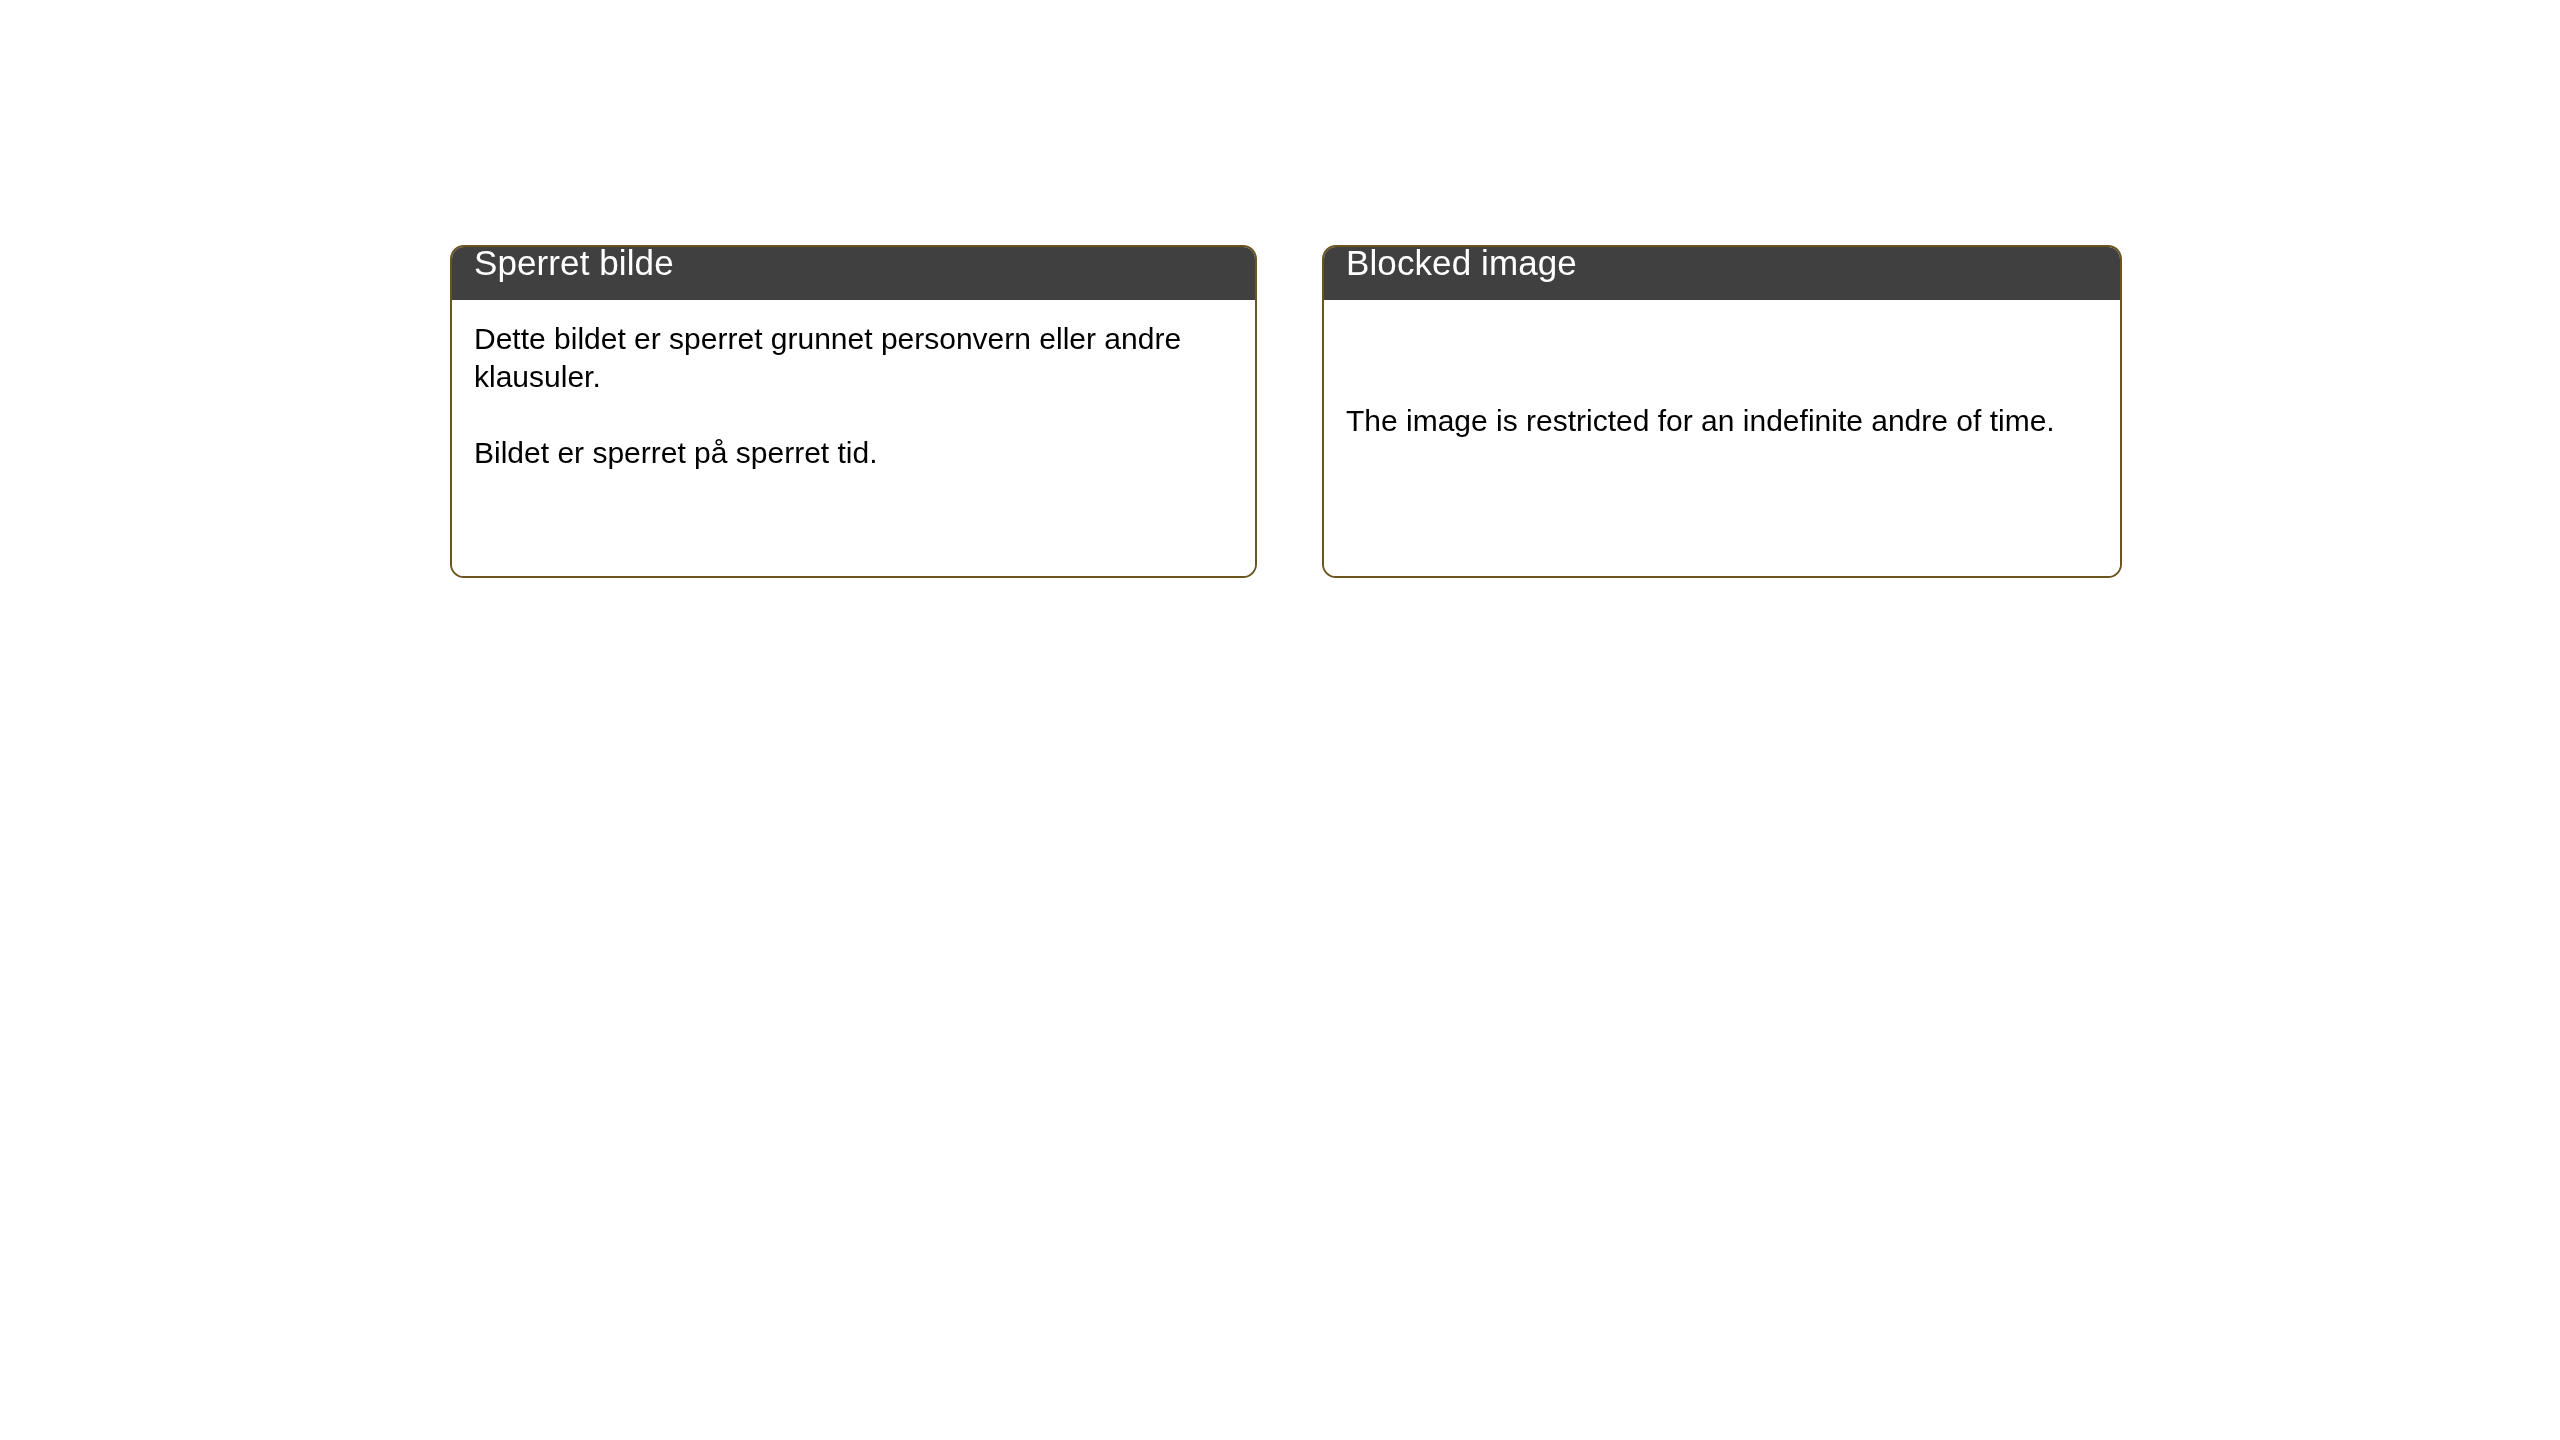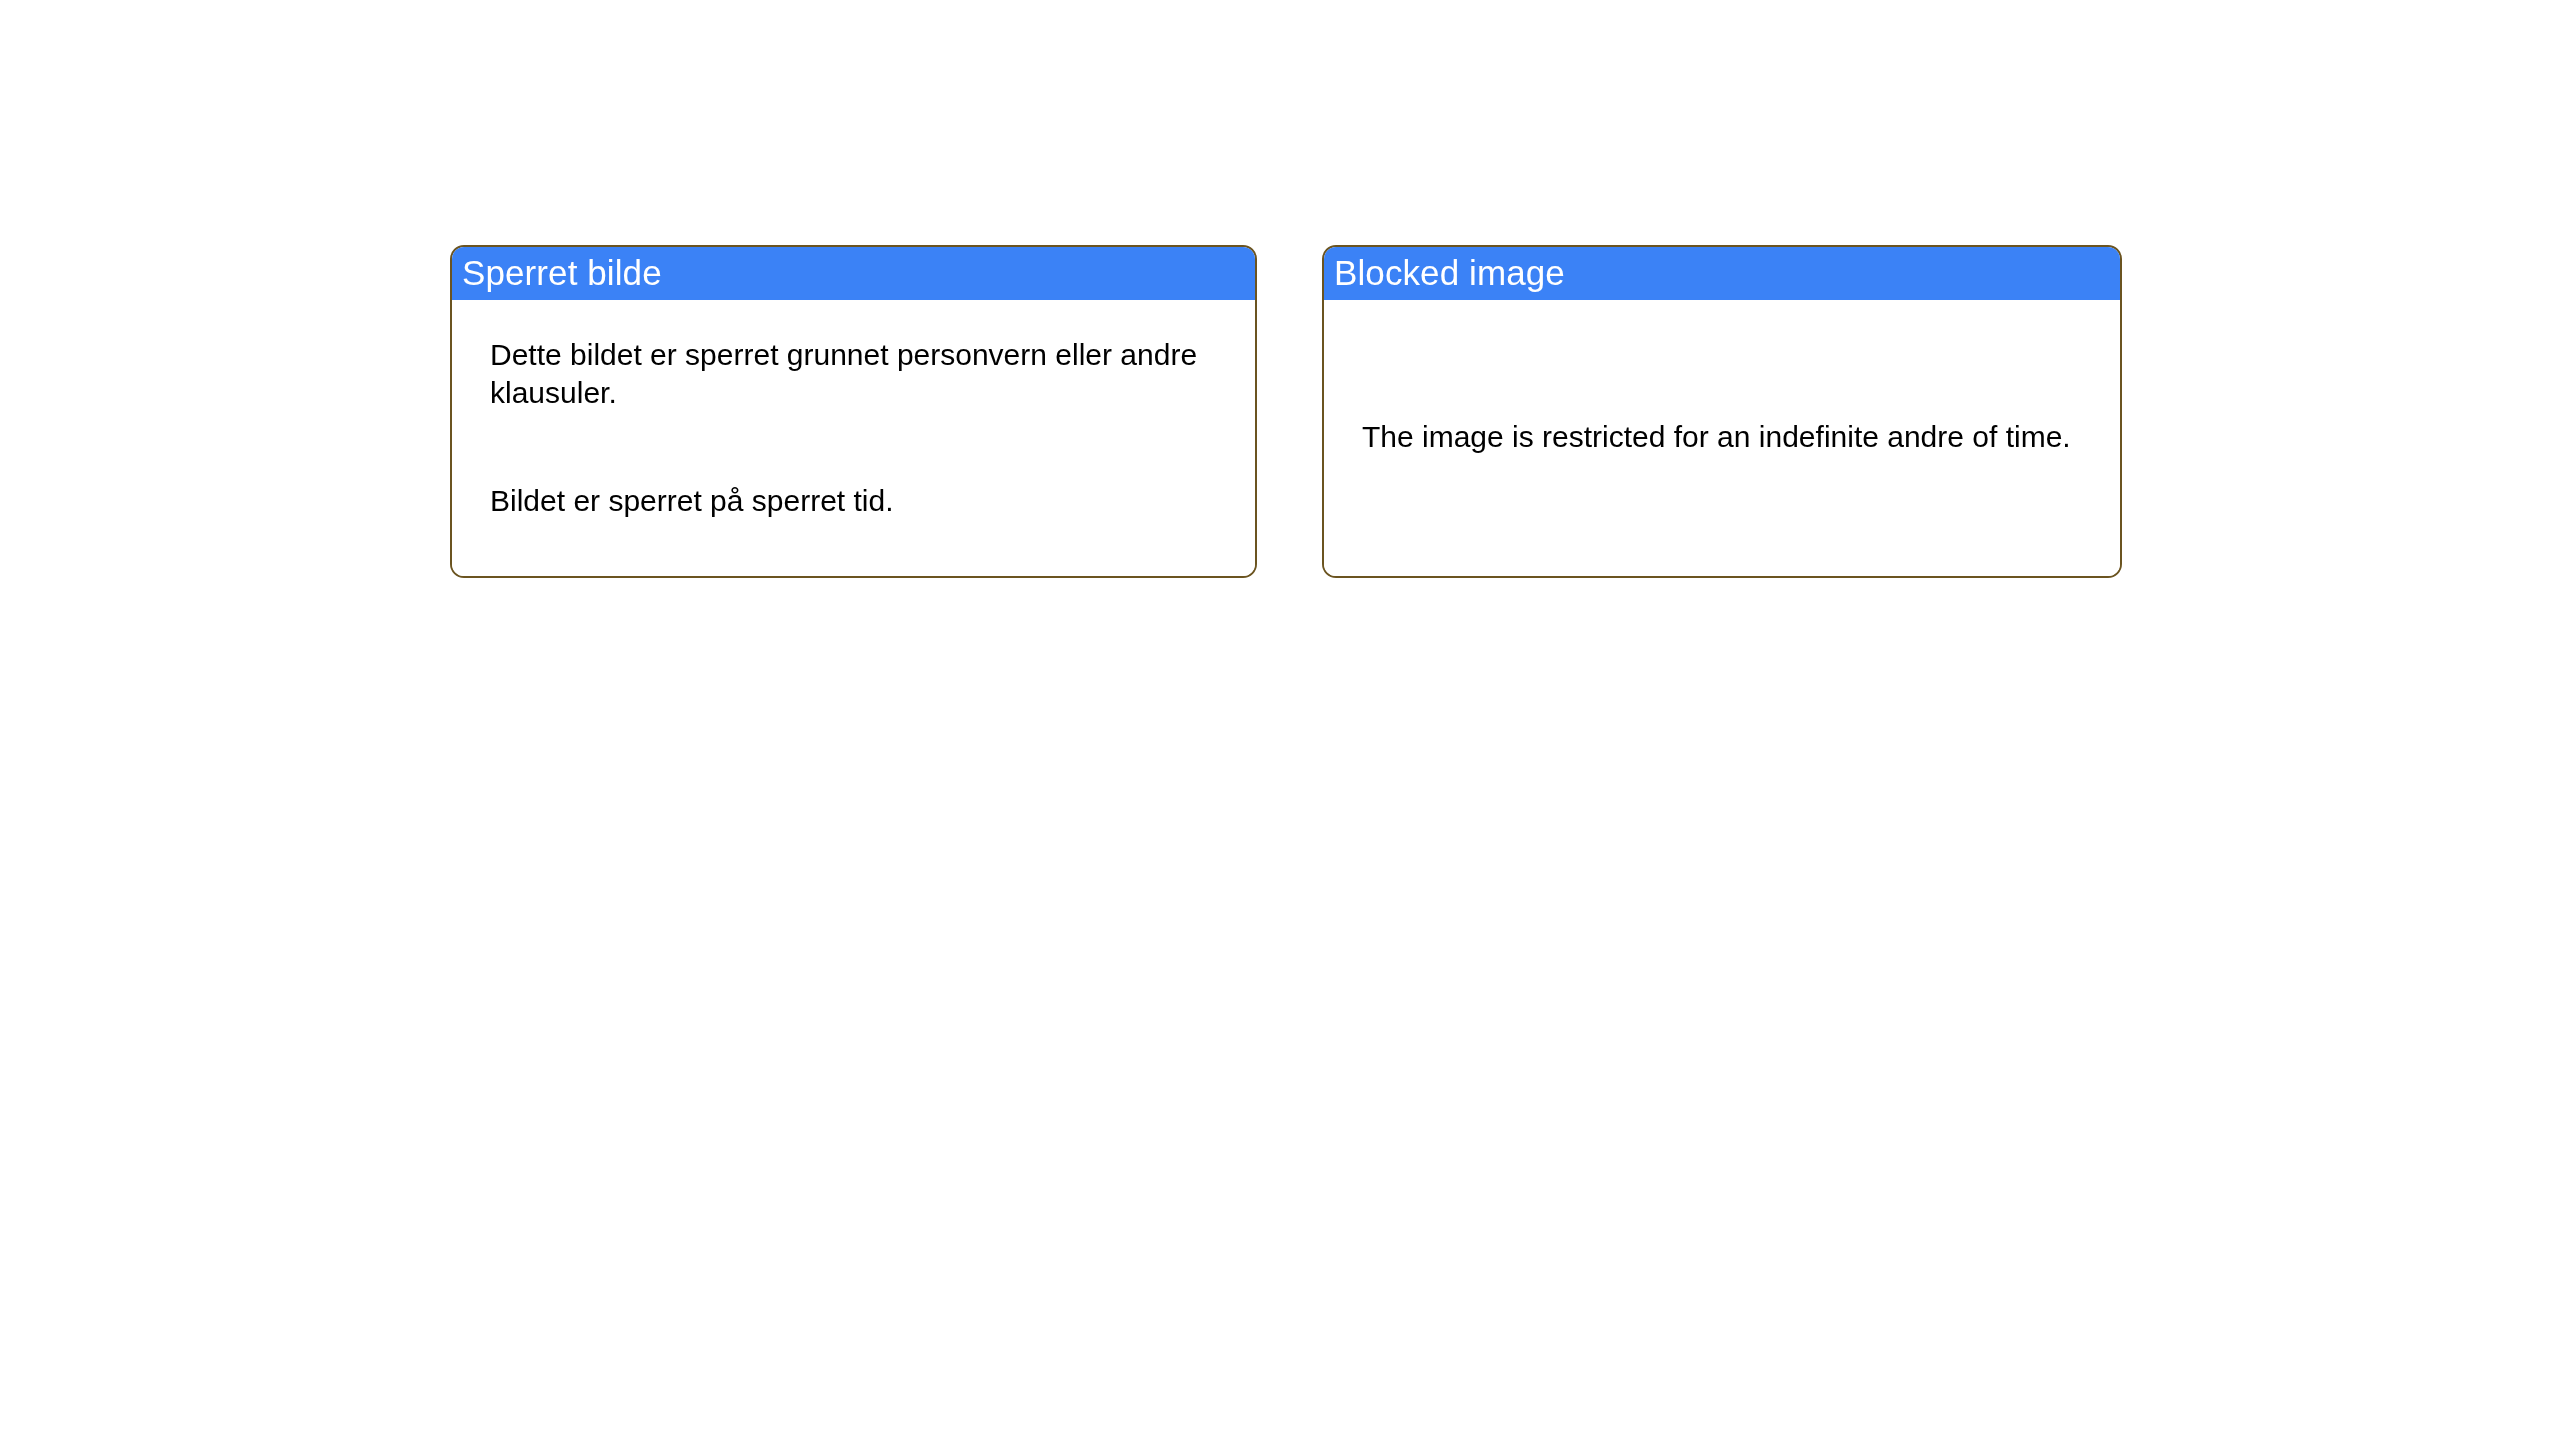--- a/index.html
+++ b/index.html
@@ -42,26 +42,26 @@
     overflow: hidden;
     display: flex;
     flex-direction: column;
   }
 
   .card-left  { width: 807px; }
   .card-right { width: 800px; gap: 44px; }
 
   .card-header {
     box-sizing: border-box;
-    background: #3b82f6;
+    background: #404040;
     height: 55px;
     min-height: 55px;
     display: flex;
-    align-items: center;
-    padding: 0 0 0 12px;
+    align-items: flex-start;
+    padding: 0 0 0 24px;
     margin: -2px -2px 0 -2px;
     border-top-left-radius: 14px;
     border-top-right-radius: 14px;
   }
 
   .card-title {
     color: #ffffff;
     font-size: 35px;
     font-weight: 400;
     line-height: 1;
@@ -74,21 +74,21 @@
     flex: 1 1 auto;
     background: #ffffff;
     padding: 20px 20px 0 22px;
   }
 
   .card-paragraph {
     color: #000000;
     font-size: 30px;
     font-weight: 400;
     line-height: 38px;
-    margin: 16px;
+    margin: 0;
   }
 
   .para-gap {
     height: 38px;
   }
 </style>
 </head>
 <body>
 
 <div class="page">

